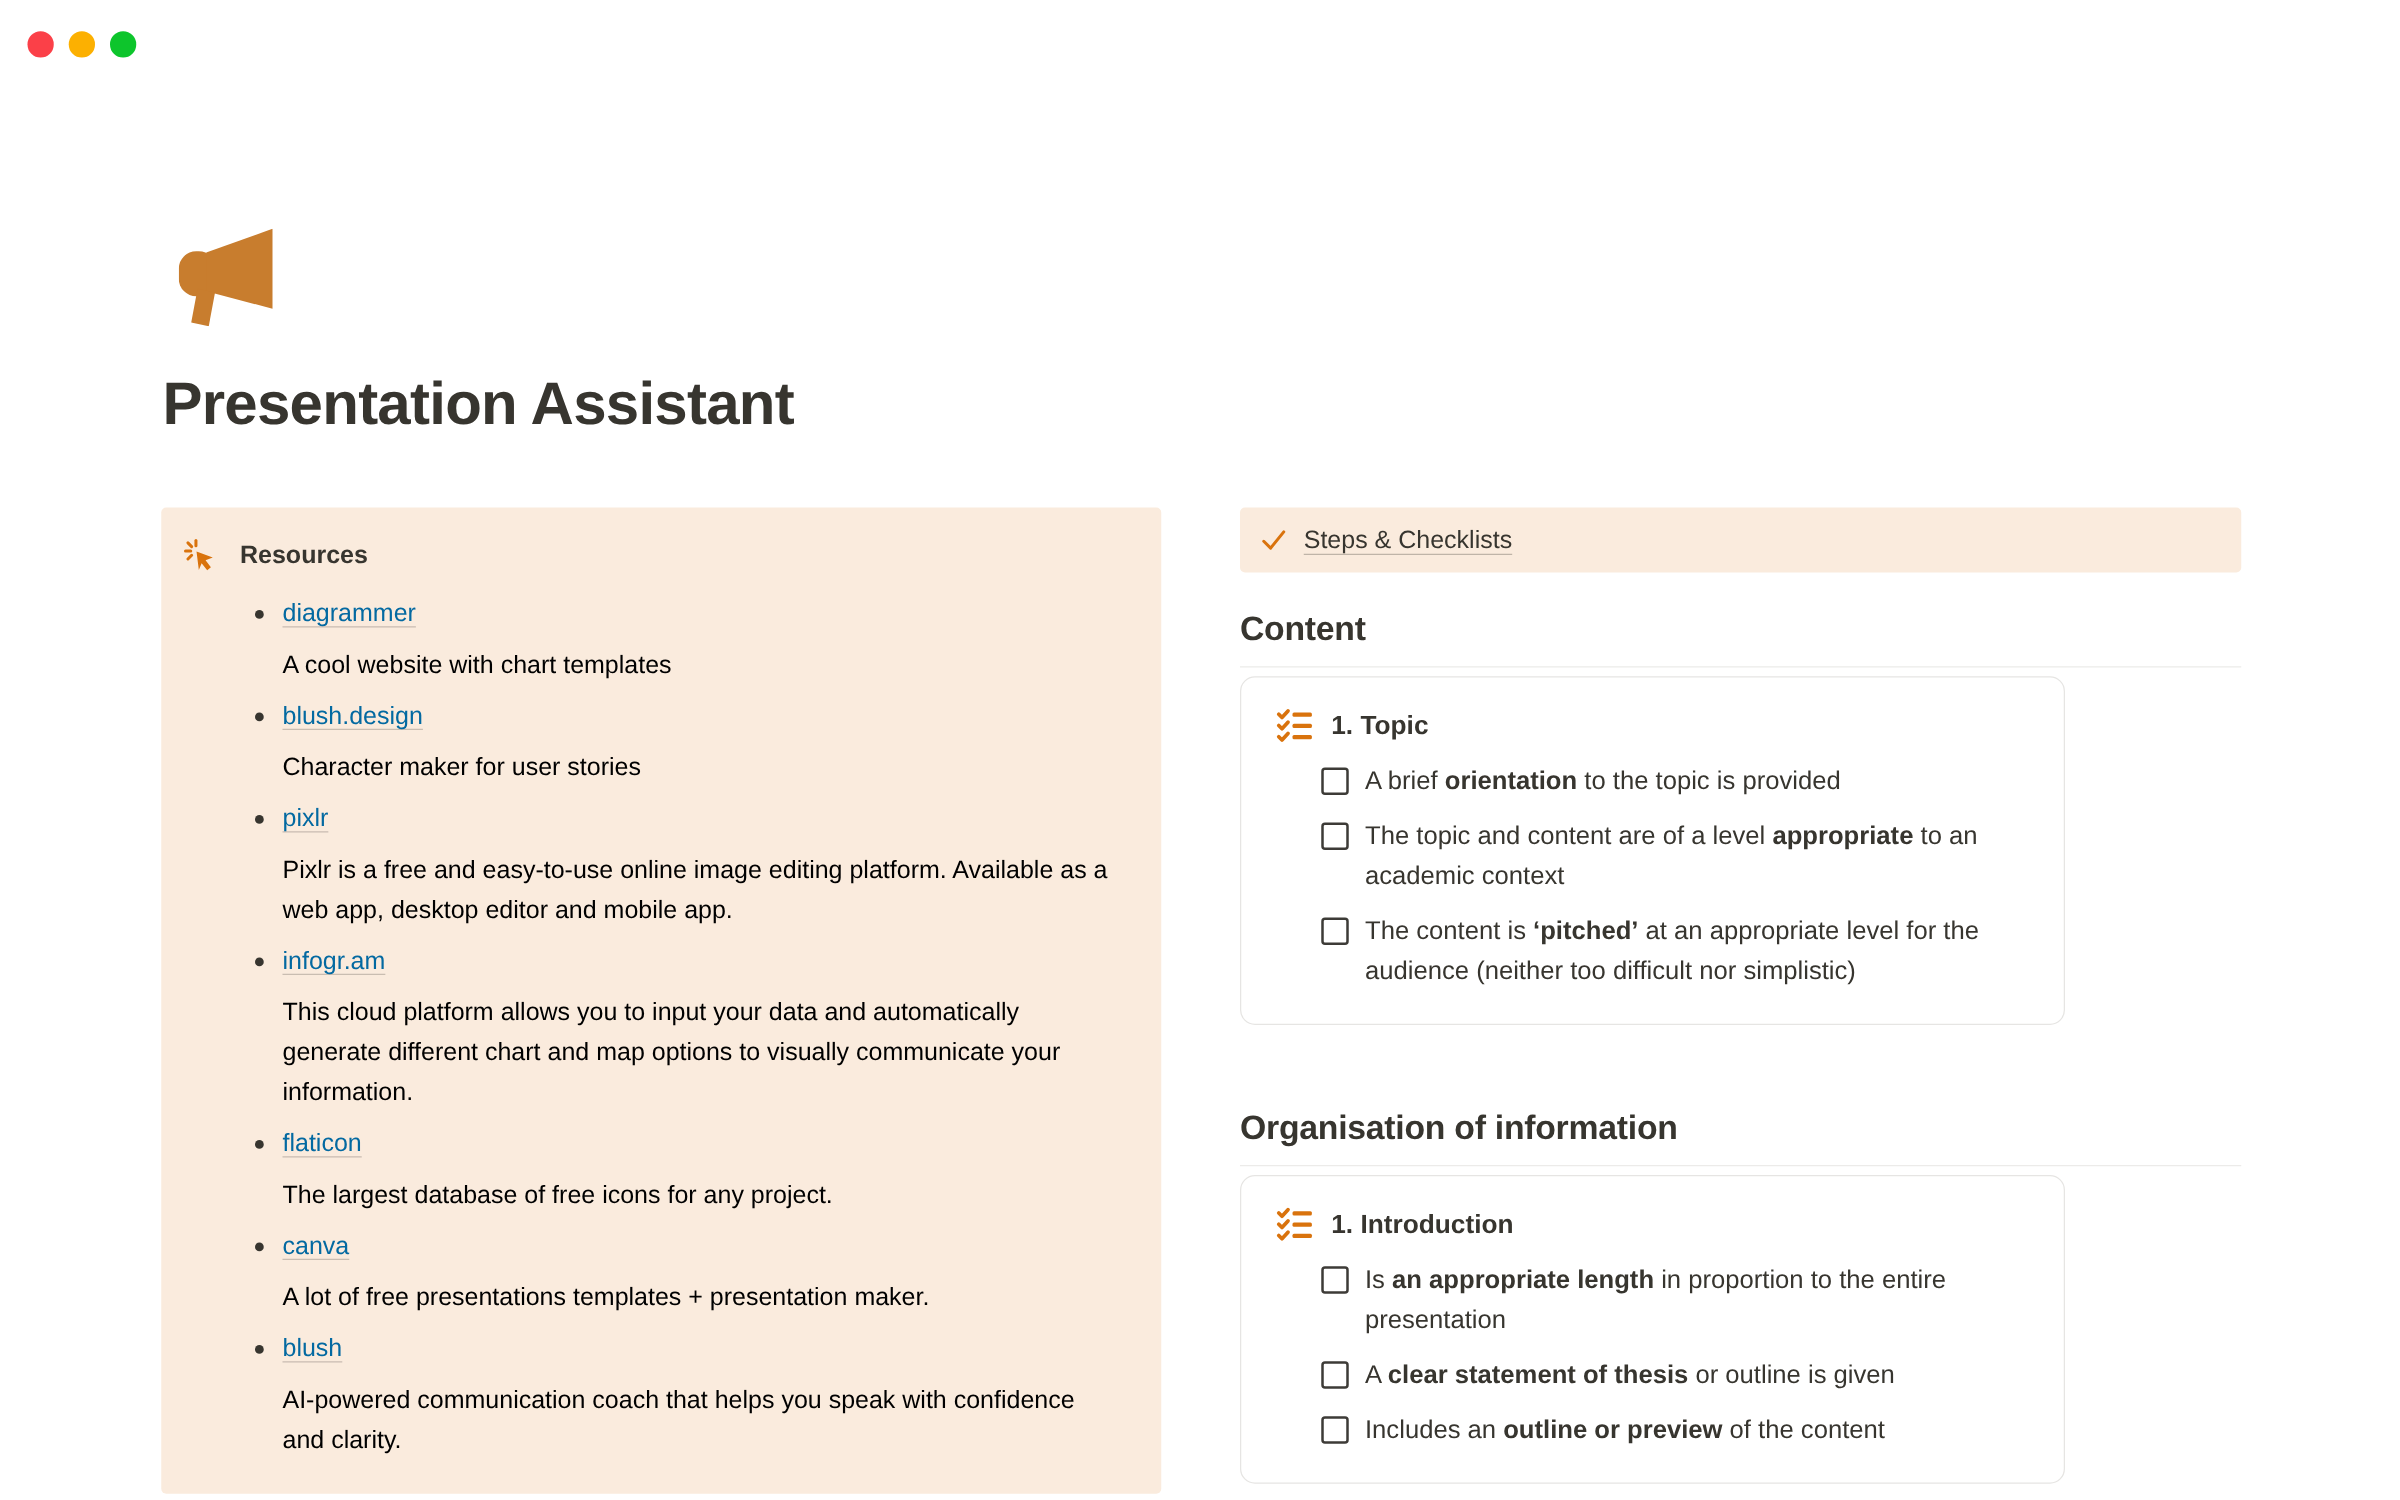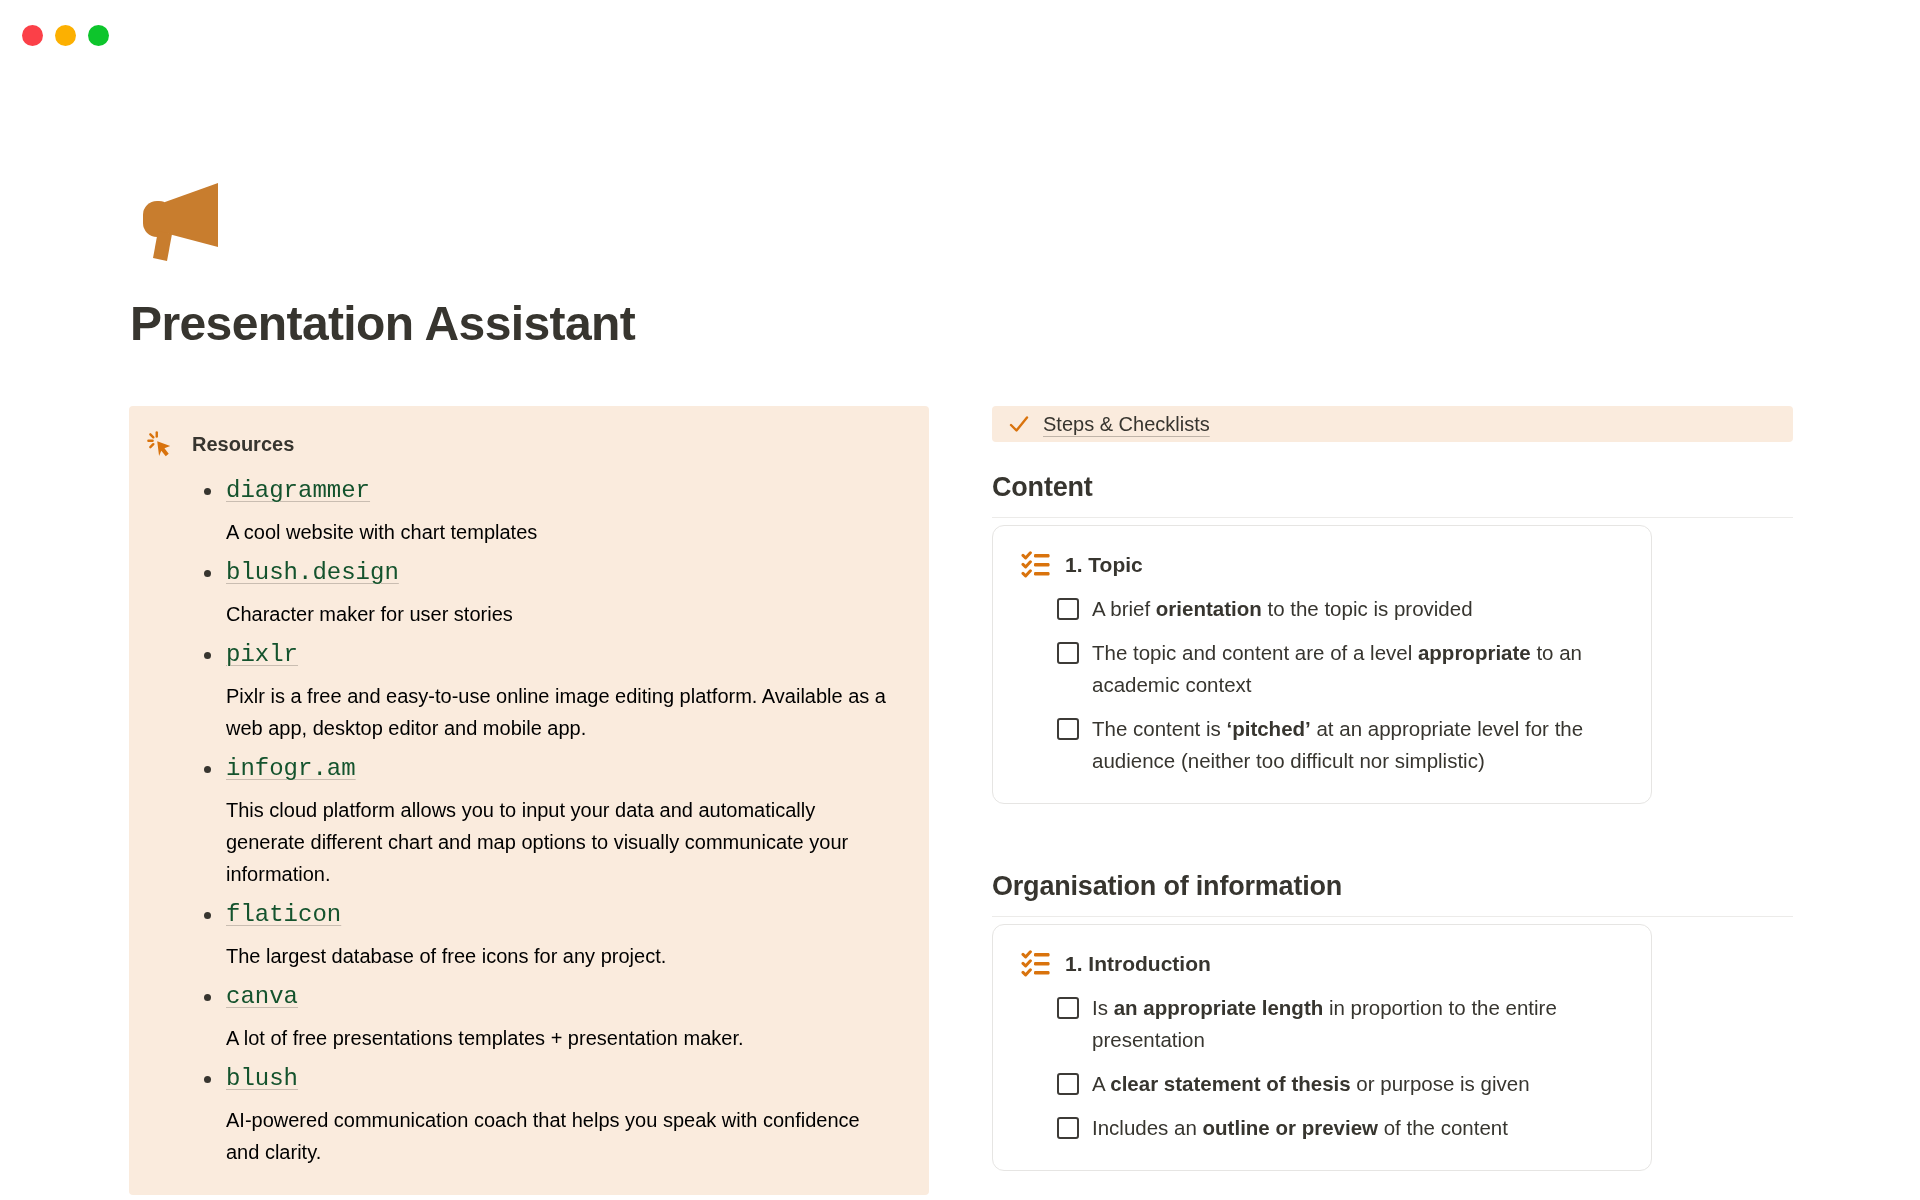--- a/index.html
+++ b/index.html
@@ -36,30 +36,30 @@
   .res-header { display:flex; align-items:center; gap:19px; margin-bottom:16px; }
   .res-header .hdr-icon { width:26px; height:26px; flex:none; }
   .res-title { font-size:20px; font-weight:700; line-height:30px; }
   .res-list { margin:0; padding:0; list-style:none; }
   .res-item { position:relative; padding-left:79px; margin-bottom:9px; }
   .res-item::before {
     content:""; position:absolute; left:57px; top:13px;
     width:7px; height:7px; border-radius:50%; background:#37352F;
   }
   .res-link {
-    font-size:24px; line-height:32px; color:#14532d; cursor:pointer;
+    font-size:20px; line-height:32px; color:#0369a1; cursor:pointer;
     text-decoration:underline; text-decoration-color:rgba(55,53,47,0.25);
-    text-underline-offset:4px; text-decoration-thickness:1px;font-family:Liberation Mono, monospace;
+    text-underline-offset:4px; text-decoration-thickness:1px;
   }
   .res-desc { font-size:20px; line-height:32px; color:#000000; margin-top:9px; max-width:660px; }
 
   
   .right-col { width:801px; flex:none; }
   .callout {
-    height:36px; background:#FAEBDD; border-radius:4px;
+    height:52px; background:#FAEBDD; border-radius:4px;
     display:flex; align-items:center; gap:13px; padding:0 16px;
     margin-bottom:29px;
   }
   .callout .co-icon { width:22px; height:22px; flex:none; }
   .callout-label {
     font-size:20px; color:#37352F; cursor:pointer;
     text-decoration:underline; text-decoration-color:rgba(55,53,47,0.3);
     text-underline-offset:5px; text-decoration-thickness:1px;
   }
 
@@ -199,21 +199,21 @@
                 </svg></span>
               <span class="card-title">1. Introduction</span>
             </div>
             <div class="check-rows">
               <div class="check-row">
                 <span class="checkbox"></span>
                 <div class="check-text"><span>Is </span><b>an appropriate length</b><span> in proportion to the entire presentation</span></div>
               </div>
               <div class="check-row">
                 <span class="checkbox"></span>
-                <div class="check-text"><span>A </span><b>clear statement of thesis</b><span> or purpose is given</span></div>
+                <div class="check-text"><span>A </span><b>clear statement of thesis</b><span> or outline is given</span></div>
               </div>
               <div class="check-row">
                 <span class="checkbox"></span>
                 <div class="check-text"><span>Includes an </span><b>outline or preview</b><span> of the content</span></div>
               </div>
             </div>
           </div>
         </section>
       </div>
   </section>

